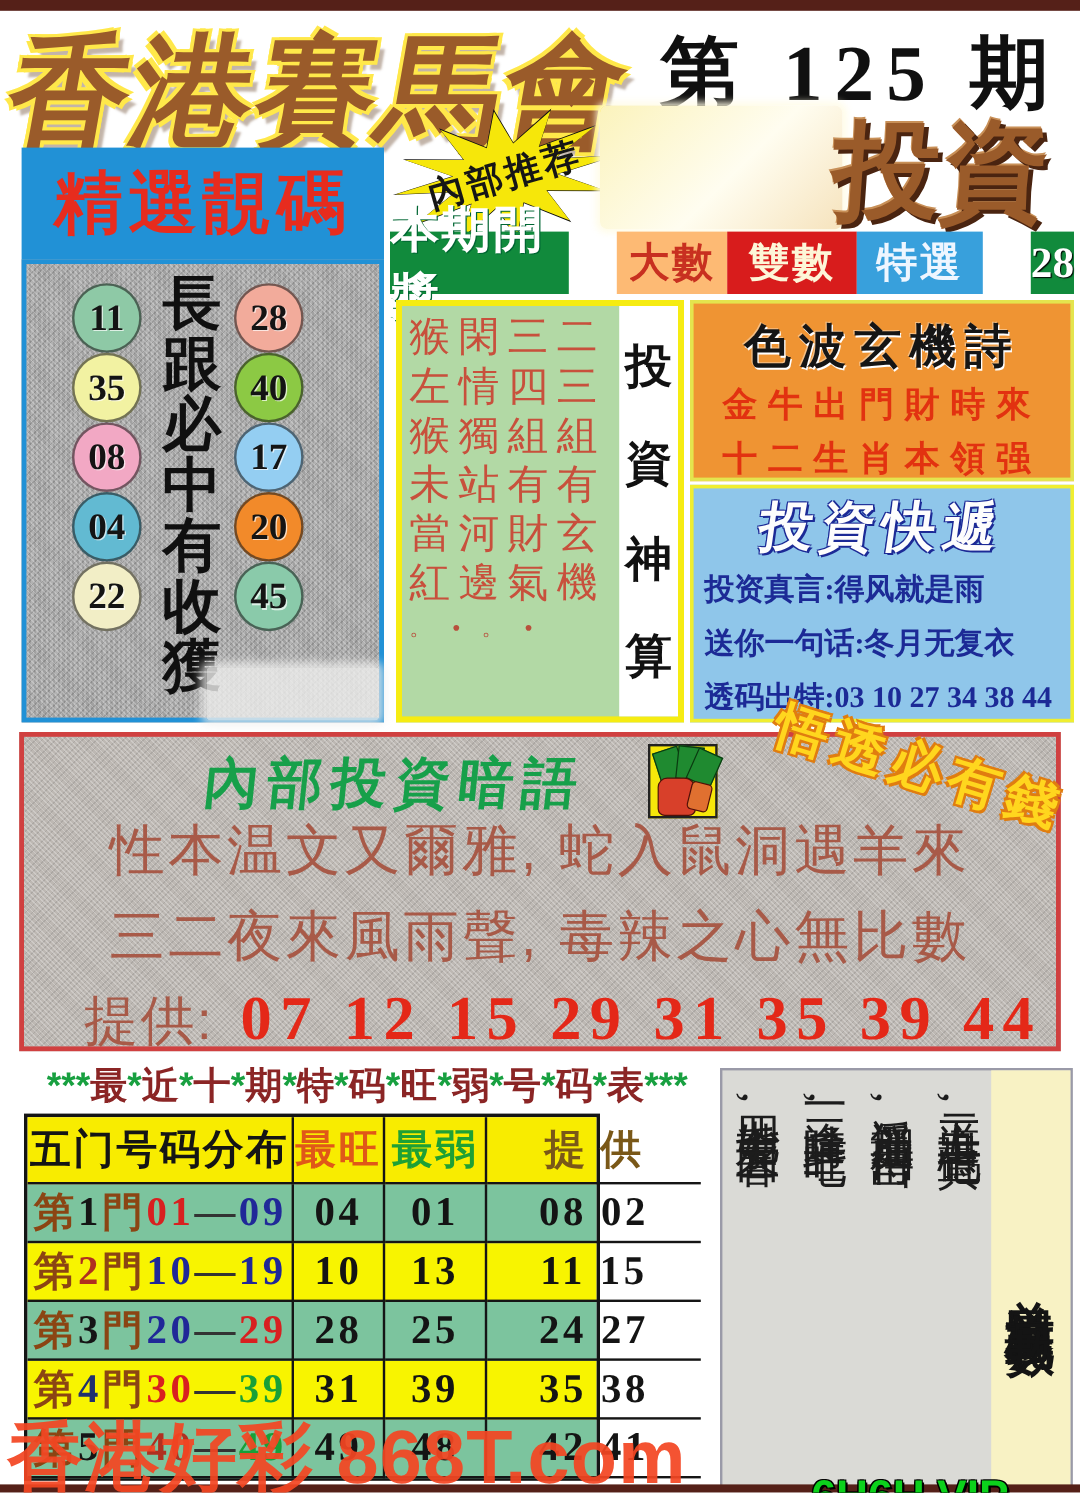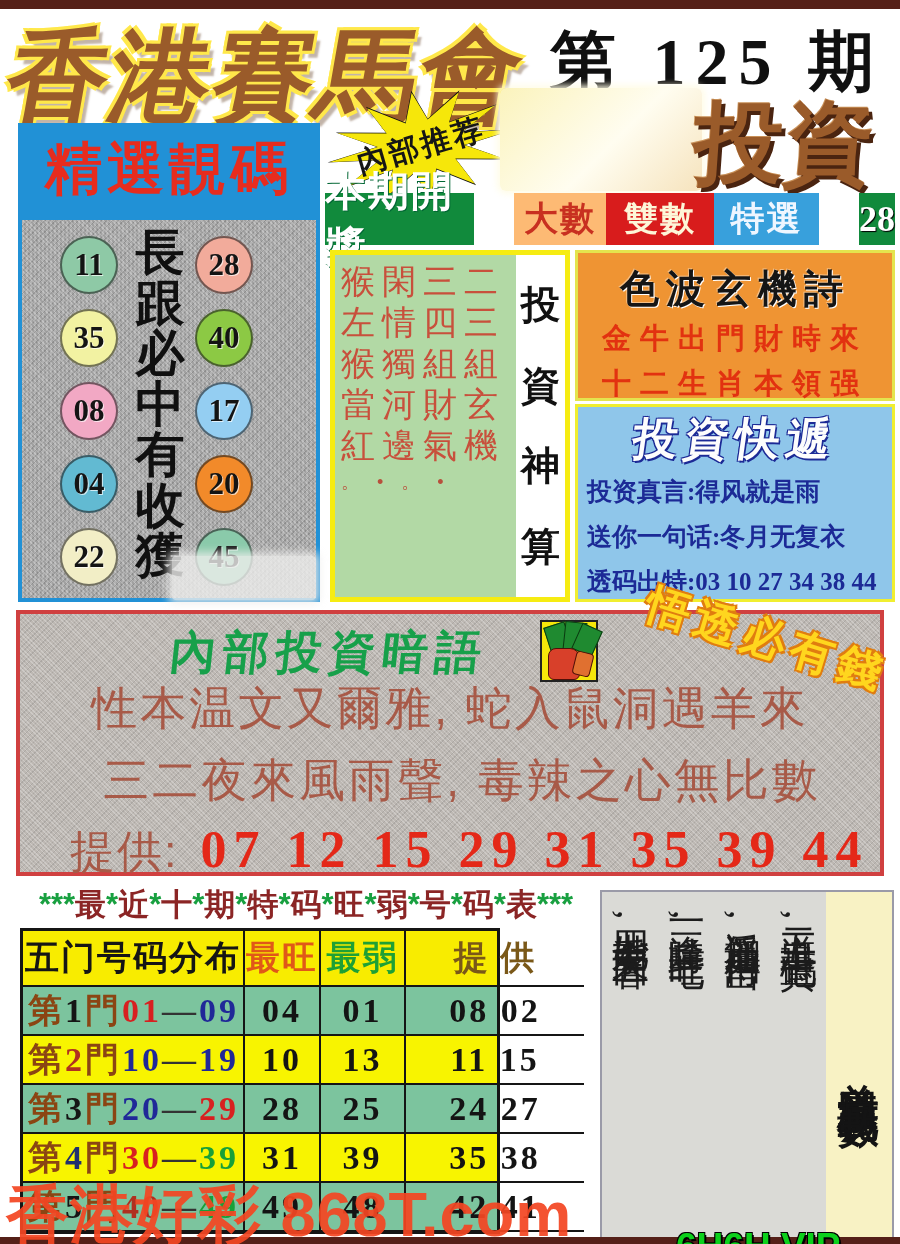--- a/index.html
+++ b/index.html
@@ -37,21 +37,21 @@
   .select-title{left:18px;top:123px;width:302px;height:93px;background:#2191d6;color:#e72c1e;
     font-size:57px;font-weight:bold;font-family:"Liberation Serif",serif;letter-spacing:5px;}
   .stone{background-color:#a9a9a9;background-image:
     repeating-linear-gradient(45deg,rgba(255,255,255,.22) 0 1px,transparent 1px 3px),
     repeating-linear-gradient(135deg,rgba(60,60,60,.20) 0 1px,transparent 1px 4px),
     repeating-linear-gradient(90deg,rgba(255,255,255,.10) 0 2px,rgba(90,90,90,.10) 2px 4px);}
   .stone-light{background-color:#bdb8b3;background-image:
     repeating-linear-gradient(45deg,rgba(255,255,255,.25) 0 1px,transparent 1px 3px),
     repeating-linear-gradient(135deg,rgba(70,70,70,.15) 0 1px,transparent 1px 4px);}
   .select-panel{left:18px;top:216px;width:302px;height:386px;border:4px solid #2191d6;box-sizing:border-box;}
-  .ball-col{position:absolute;top:16px;display:flex;flex-direction:column;gap:15px;}
+  .ball-col{position:absolute;top:16px;display:flex;flex-direction:column;gap:0;}
   .ball-col.l{left:38px;} .ball-col.r{left:173px;}
   .ball{width:58px;height:58px;border-radius:50%;border:2px solid rgba(30,30,30,.6);
     display:flex;align-items:center;justify-content:center;font-size:31px;font-weight:bold;
     font-family:"Liberation Serif",serif;color:#141414;text-shadow:1px 1px 0 rgba(255,255,255,.7);box-sizing:border-box;}
   .slogan{position:absolute;left:107px;top:8px;width:62px;display:flex;flex-direction:column;align-items:center;}
   .slogan div{font-size:49px;font-weight:bold;font-family:"Liberation Serif",serif;color:#101010;line-height:50.5px;}
   .panel-blur{position:absolute;left:150px;top:336px;width:144px;height:44px;background:rgba(238,238,236,.8);
     border-radius:3px;box-shadow:0 0 8px 4px rgba(238,238,236,.8);}
 
   
@@ -191,20 +191,21 @@
       </div>
     <div class="panel-blur"></div>
   </div>
 
   <div class="abs fortune">
     <div class="fortune-main">
       <div id="fortune-lines">
           <div class="fline">猴閑三二</div>
           <div class="fline">左情四三</div>
           <div class="fline">猴獨組組</div>
+          <div class="fline">未站有有</div>
           <div class="fline">當河財玄</div>
           <div class="fline">紅邊氣機</div>
         </div>
       <div class="fdots">。•。•</div>
     </div>
     <div class="fortune-side" id="fortune-side">
         <div>投</div>
         <div>資</div>
         <div>神</div>
         <div>算</div>
@@ -233,21 +234,21 @@
     <div class="secret-title">內部投資暗語</div>
     <div class="money-icon">
       <div class="note n1"></div>
         <div class="note n2"></div>
         <div class="note n3"></div>
       <div class="fist"></div>
         <div class="thumb"></div>
     </div>
     <div class="secret-badge">悟透必有錢</div>
     <div class="secret-line" style="top:64px;" id="secret-line-0">性本温文又爾雅, 蛇入鼠洞遇羊來</div>
-    <div class="secret-line" style="top:136px;padding-left:12px;" id="secret-line-1">三二夜來風雨聲, 毒辣之心無比數</div>
+    <div class="secret-line" style="top:136px;" id="secret-line-1">三二夜來風雨聲, 毒辣之心無比數</div>
     <div class="secret-provide">
       <div class="prov-label">提供:</div>
       <div class="prov-nums">07 12 15 29 31 35 39 44</div>
     </div>
   </div>
 
   <div class="abs stats-title" id="stats-title"><span style="color: rgb(24, 160, 64);">*</span><span style="color: rgb(24, 160, 64);">*</span><span style="color: rgb(24, 160, 64);">*</span><span style="color: rgb(139, 37, 37);">最</span><span style="color: rgb(24, 160, 64);">*</span><span style="color: rgb(139, 37, 37);">近</span><span style="color: rgb(24, 160, 64);">*</span><span style="color: rgb(139, 37, 37);">十</span><span style="color: rgb(24, 160, 64);">*</span><span style="color: rgb(139, 37, 37);">期</span><span style="color: rgb(24, 160, 64);">*</span><span style="color: rgb(139, 37, 37);">特</span><span style="color: rgb(24, 160, 64);">*</span><span style="color: rgb(139, 37, 37);">码</span><span style="color: rgb(24, 160, 64);">*</span><span style="color: rgb(139, 37, 37);">旺</span><span style="color: rgb(24, 160, 64);">*</span><span style="color: rgb(139, 37, 37);">弱</span><span style="color: rgb(24, 160, 64);">*</span><span style="color: rgb(139, 37, 37);">号</span><span style="color: rgb(24, 160, 64);">*</span><span style="color: rgb(139, 37, 37);">码</span><span style="color: rgb(24, 160, 64);">*</span><span style="color: rgb(139, 37, 37);">表</span><span style="color: rgb(24, 160, 64);">*</span><span style="color: rgb(24, 160, 64);">*</span><span style="color: rgb(24, 160, 64);">*</span></div>
 
   <div class="abs stats-table">
     <div class="trow head" id="stats-head">

